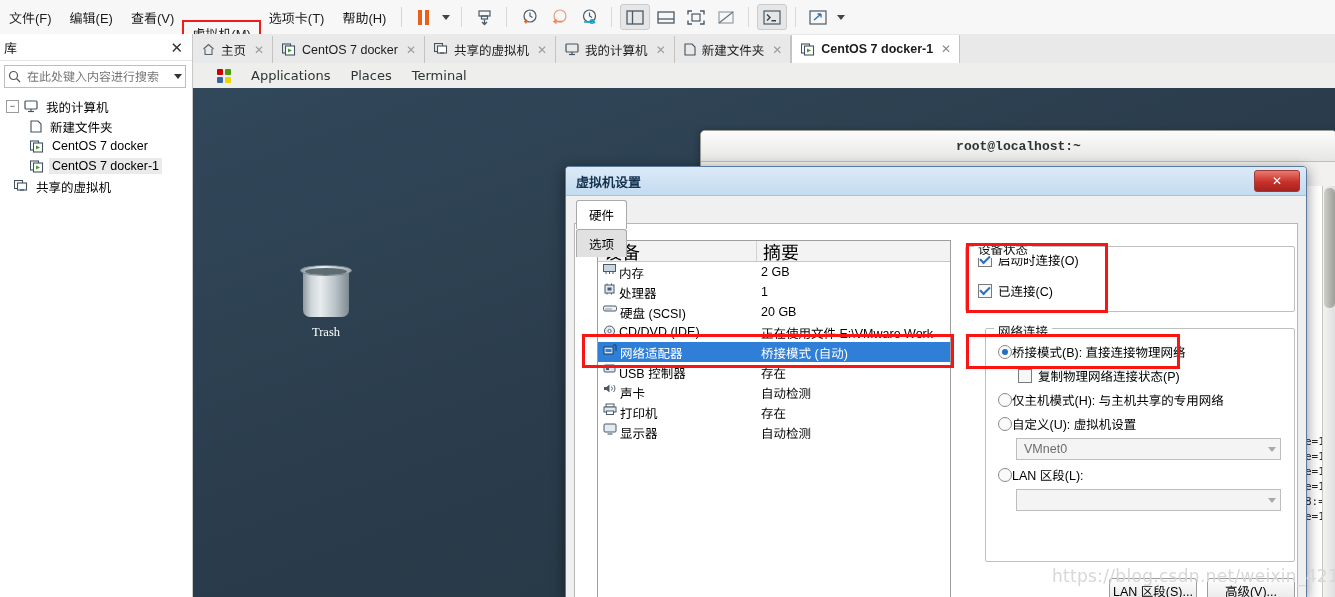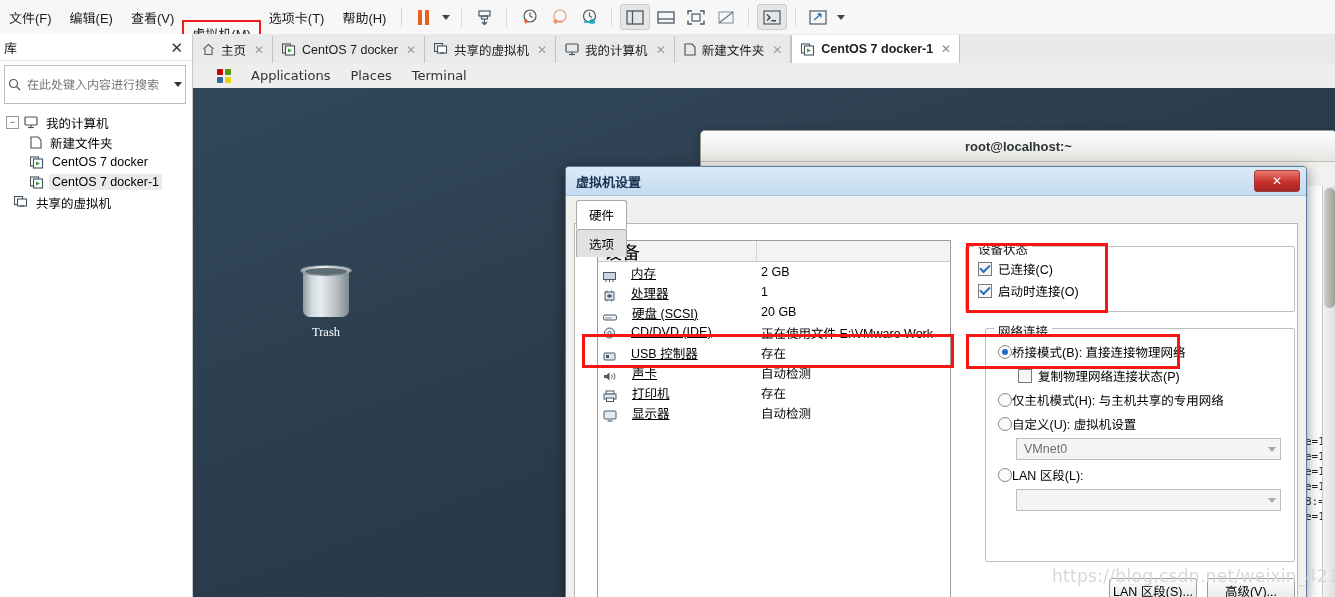--- a/index.html
+++ b/index.html
@@ -45,21 +45,21 @@
     background: #ffffff; border-right: 1px solid #c8c8c8;
   }
   .sb-head {
     height: 26px; display: flex; align-items: center; justify-content: space-between;
     padding: 0 6px 0 4px; border-bottom: 1px solid #e4e4e4;
   }
   .sb-title { font-size: 13px; color: #111; }
   .sb-close { font-size: 15px; color: #333; line-height: 1; padding: 0 3px; }
   .sb-search {
     margin: 4px 6px 0 4px; height: 21px; border: 1px solid #bdbdbd; background: #fff;
-    display: flex; align-items: center; padding: 8px 3px; gap: 4px;
+    display: flex; align-items: center; padding: 0 3px; gap: 4px;
   }
   .sb-search input {
     border: 0; outline: 0; flex: 1; font-size: 12px; color: #8c8c8c;
     font-family: inherit; background: transparent; min-width: 0;
   }
   .sb-search .caret { border-top-color: #333; }
   .tree { margin-top: 8px; }
   .tree-row { display: flex; align-items: center; height: 20px; padding-left: 6px; gap: 5px; font-size: 12.5px; }
   .tree-row.lvl2 { padding-left: 30px; }
   .tree-row.lvl1 { padding-left: 14px; }
@@ -152,21 +152,21 @@
   
   .termwin {
     position: absolute; left: 507px; top: 42px; width: 635px; height: 492px;
     background: #ffffff; border: 1px solid #9b9b96; border-radius: 5px 5px 0 0;
     box-shadow: 0 2px 7px rgba(0,0,0,.35);
     overflow: hidden;
   }
   .term-title {
     height: 30px; background: linear-gradient(#fcfcfc,#e6e6e3);
     border-bottom: 1px solid #bfbfba; display: flex; align-items: center; justify-content: center;
-    font-size: 13px; font-weight: bold; color: #2e3436; font-family: Liberation Sans, sans-serif;
+    font-size: 13px; font-weight: bold; color: #2e3436; font-family: Liberation Mono, monospace;
   }
   .term-menu {
     height: 24px; background: #f2f1f0; border-bottom: 1px solid #cdcdc7;
     display: flex; align-items: center; gap: 18px; padding-left: 12px;
     font-size: 12.5px; color: #2e3436; font-family: "DejaVu Sans", sans-serif;
   }
   .term-body {
     position: absolute; left: 0; top: 55px; right: 0; bottom: 0;
     background: #ffffff; font-family: "DejaVu Sans Mono", monospace; font-size: 11px;
     color: #222; padding: 2px 0 0 4px; line-height: 15px;
@@ -226,21 +226,21 @@
     display: flex; height: 20px; background: #f3f3f3; border-bottom: 1px solid #c8c8c8;
     font-size: 18px; align-items: center;
   }
   .dev-head div { padding-left: 6px; }
   .dev-col1 { width: 152px; border-right: 1px solid #d3d3d3; height: 100%; display: flex; align-items: center; }
   .dev-col2 { flex: 1; display: flex; align-items: center; }
   .dev-row {
     display: flex; height: 20px; align-items: center; font-size: 12.5px;
   }
   .dev-row.sel { background: #2f7fd9; color: #ffffff; }
-  .dev-name { width: 152px; display: flex; align-items: flex-end; gap: 15px; padding-left: 5px; text-decoration: underline; }
+  .dev-name { width: 152px; display: flex; align-items: flex-start; gap: 3px; padding-left: 5px; }
   .dev-sum { flex: 1; padding-left: 6px; white-space: nowrap; overflow: hidden; }
 
   
   .rp { position: absolute; left: 396px; top: 178px; width: 330px; }
   .grp { position: relative; border: 1px solid #bfbfbf; border-radius: 2px; background: #ffffff; }
   .grp-cap {
     position: absolute; left: 8px; top: -8px; background: #ffffff; padding: 0 4px;
     font-size: 12.5px; color: #111;
   }
   .ck { display: flex; align-items: center; gap: 6px; font-size: 12.5px; margin: 3px 0 3px 12px; }
@@ -561,20 +561,21 @@
       <div class="dlg-tab active">硬件</div>
       <div class="dlg-tab">选项</div>
     </div>
 
     <div class="dlg-panel"></div>
   </div>
 
   <div class="devtable" style="left:597px; top:240px; width:352px; height:357px;">
     <div class="dev-head">
       <div class="dev-col1">设备</div>
+      <div class="dev-col2">摘要</div>
     </div>
 
     <div class="dev-row">
       <span class="dev-name">
           <svg width="13" height="11" viewBox="0 0 13 11">
             <rect x="0.5" y="1.5" width="12" height="7" fill="#c9d6e2" stroke="#4a5a68" stroke-width="1"></rect>
             <line x1="3" y1="9" x2="3" y2="11" stroke="#4a5a68"></line>
             <line x1="6.5" y1="9" x2="6.5" y2="11" stroke="#4a5a68"></line>
             <line x1="10" y1="9" x2="10" y2="11" stroke="#4a5a68"></line>
           </svg>
@@ -613,20 +614,31 @@
       <span class="dev-name">
           <svg width="13" height="12" viewBox="0 0 13 12">
             <circle cx="6.5" cy="6" r="5" fill="#e4ecf3" stroke="#4a5a68" stroke-width="1"></circle>
             <circle cx="6.5" cy="6" r="1.6" fill="#fff" stroke="#4a5a68" stroke-width="0.9"></circle>
           </svg>
           <span>CD/DVD (IDE)</span>
         </span>
       <span class="dev-sum">正在使用文件 E:\VMware Work</span>
     </div>
 
+    <div class="dev-row sel">
+      <span class="dev-name">
+          <svg width="14" height="12" viewBox="0 0 14 12">
+            <rect x="1" y="4" width="9" height="7" fill="#cfe2f5" stroke="#16405f" stroke-width="1"></rect>
+            <path d="M10 2 L13 2 L13 8" fill="none" stroke="#16405f" stroke-width="1"></path>
+            <rect x="2.5" y="6" width="6" height="3" fill="#2f7fd9"></rect>
+          </svg>
+          <span>网络适配器</span>
+        </span>
+      <span class="dev-sum">桥接模式 (自动)</span>
+    </div>
 
     <div class="dev-row">
       <span class="dev-name">
           <svg width="13" height="11" viewBox="0 0 13 11">
             <rect x="1" y="2" width="11" height="7" rx="1" fill="#dde6ee" stroke="#4a5a68" stroke-width="1"></rect>
             <rect x="3" y="4" width="3" height="3" fill="#4a5a68"></rect>
           </svg>
           <span>USB 控制器</span>
         </span>
       <span class="dev-sum">存在</span>
@@ -665,28 +677,28 @@
           <span>显示器</span>
         </span>
       <span class="dev-sum">自动检测</span>
     </div>
   </div>
 
   <div class="rp" style="left:965px; top:246px; width:330px;">
 
     <div class="grp" style="height:64px;">
       <span class="grp-cap">设备状态</span>
+      <div class="ck">
+        <span class="box checked"></span>
+        <span>启动时连接(O)</span>
+      </div>
       <div class="ck" style="margin-top:12px;">
         <span class="box checked"></span>
         <span>已连接(C)</span>
       </div>
-      <div class="ck">
-        <span class="box checked"></span>
-        <span>启动时连接(O)</span>
-      </div>
     </div>
 
     <div class="grp" style="margin-top:16px; height:232px;margin-left:20px;">
       <span class="grp-cap">网络连接</span>
 
       <div class="rd" style="margin-top:13px;">
         <span class="radio on"></span>
         <span>桥接模式(B): 直接连接物理网络</span>
       </div>
 

